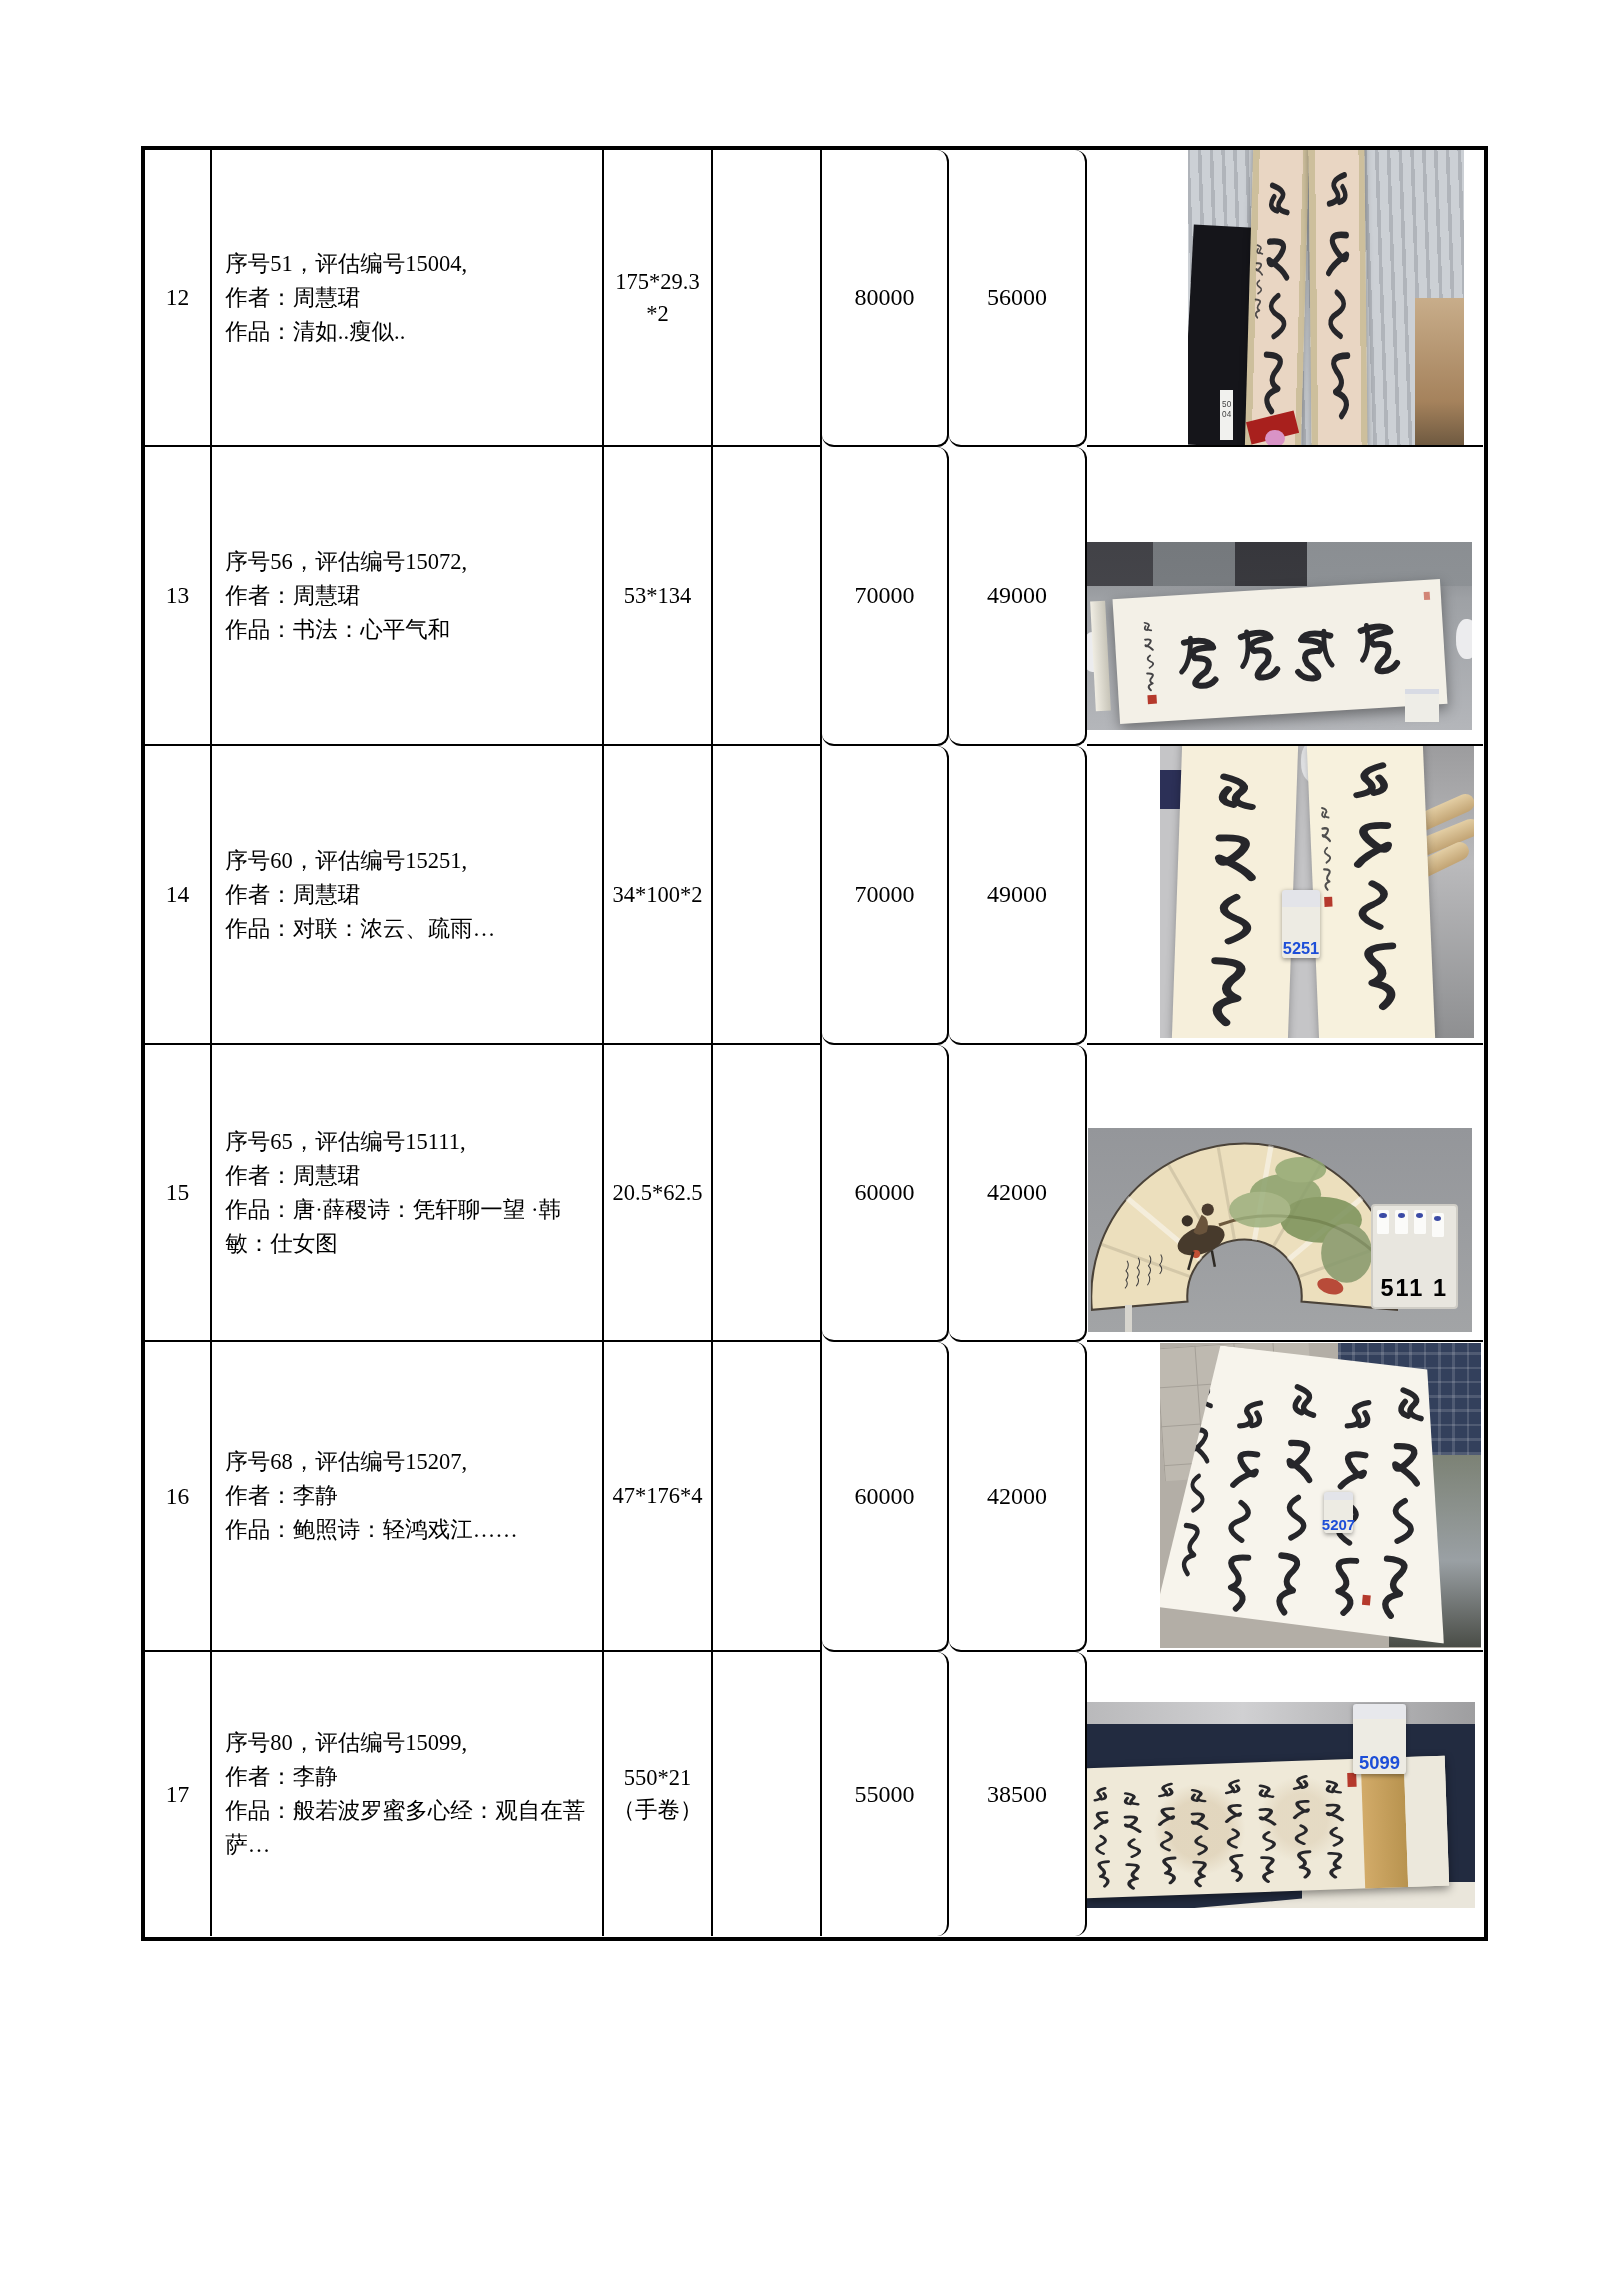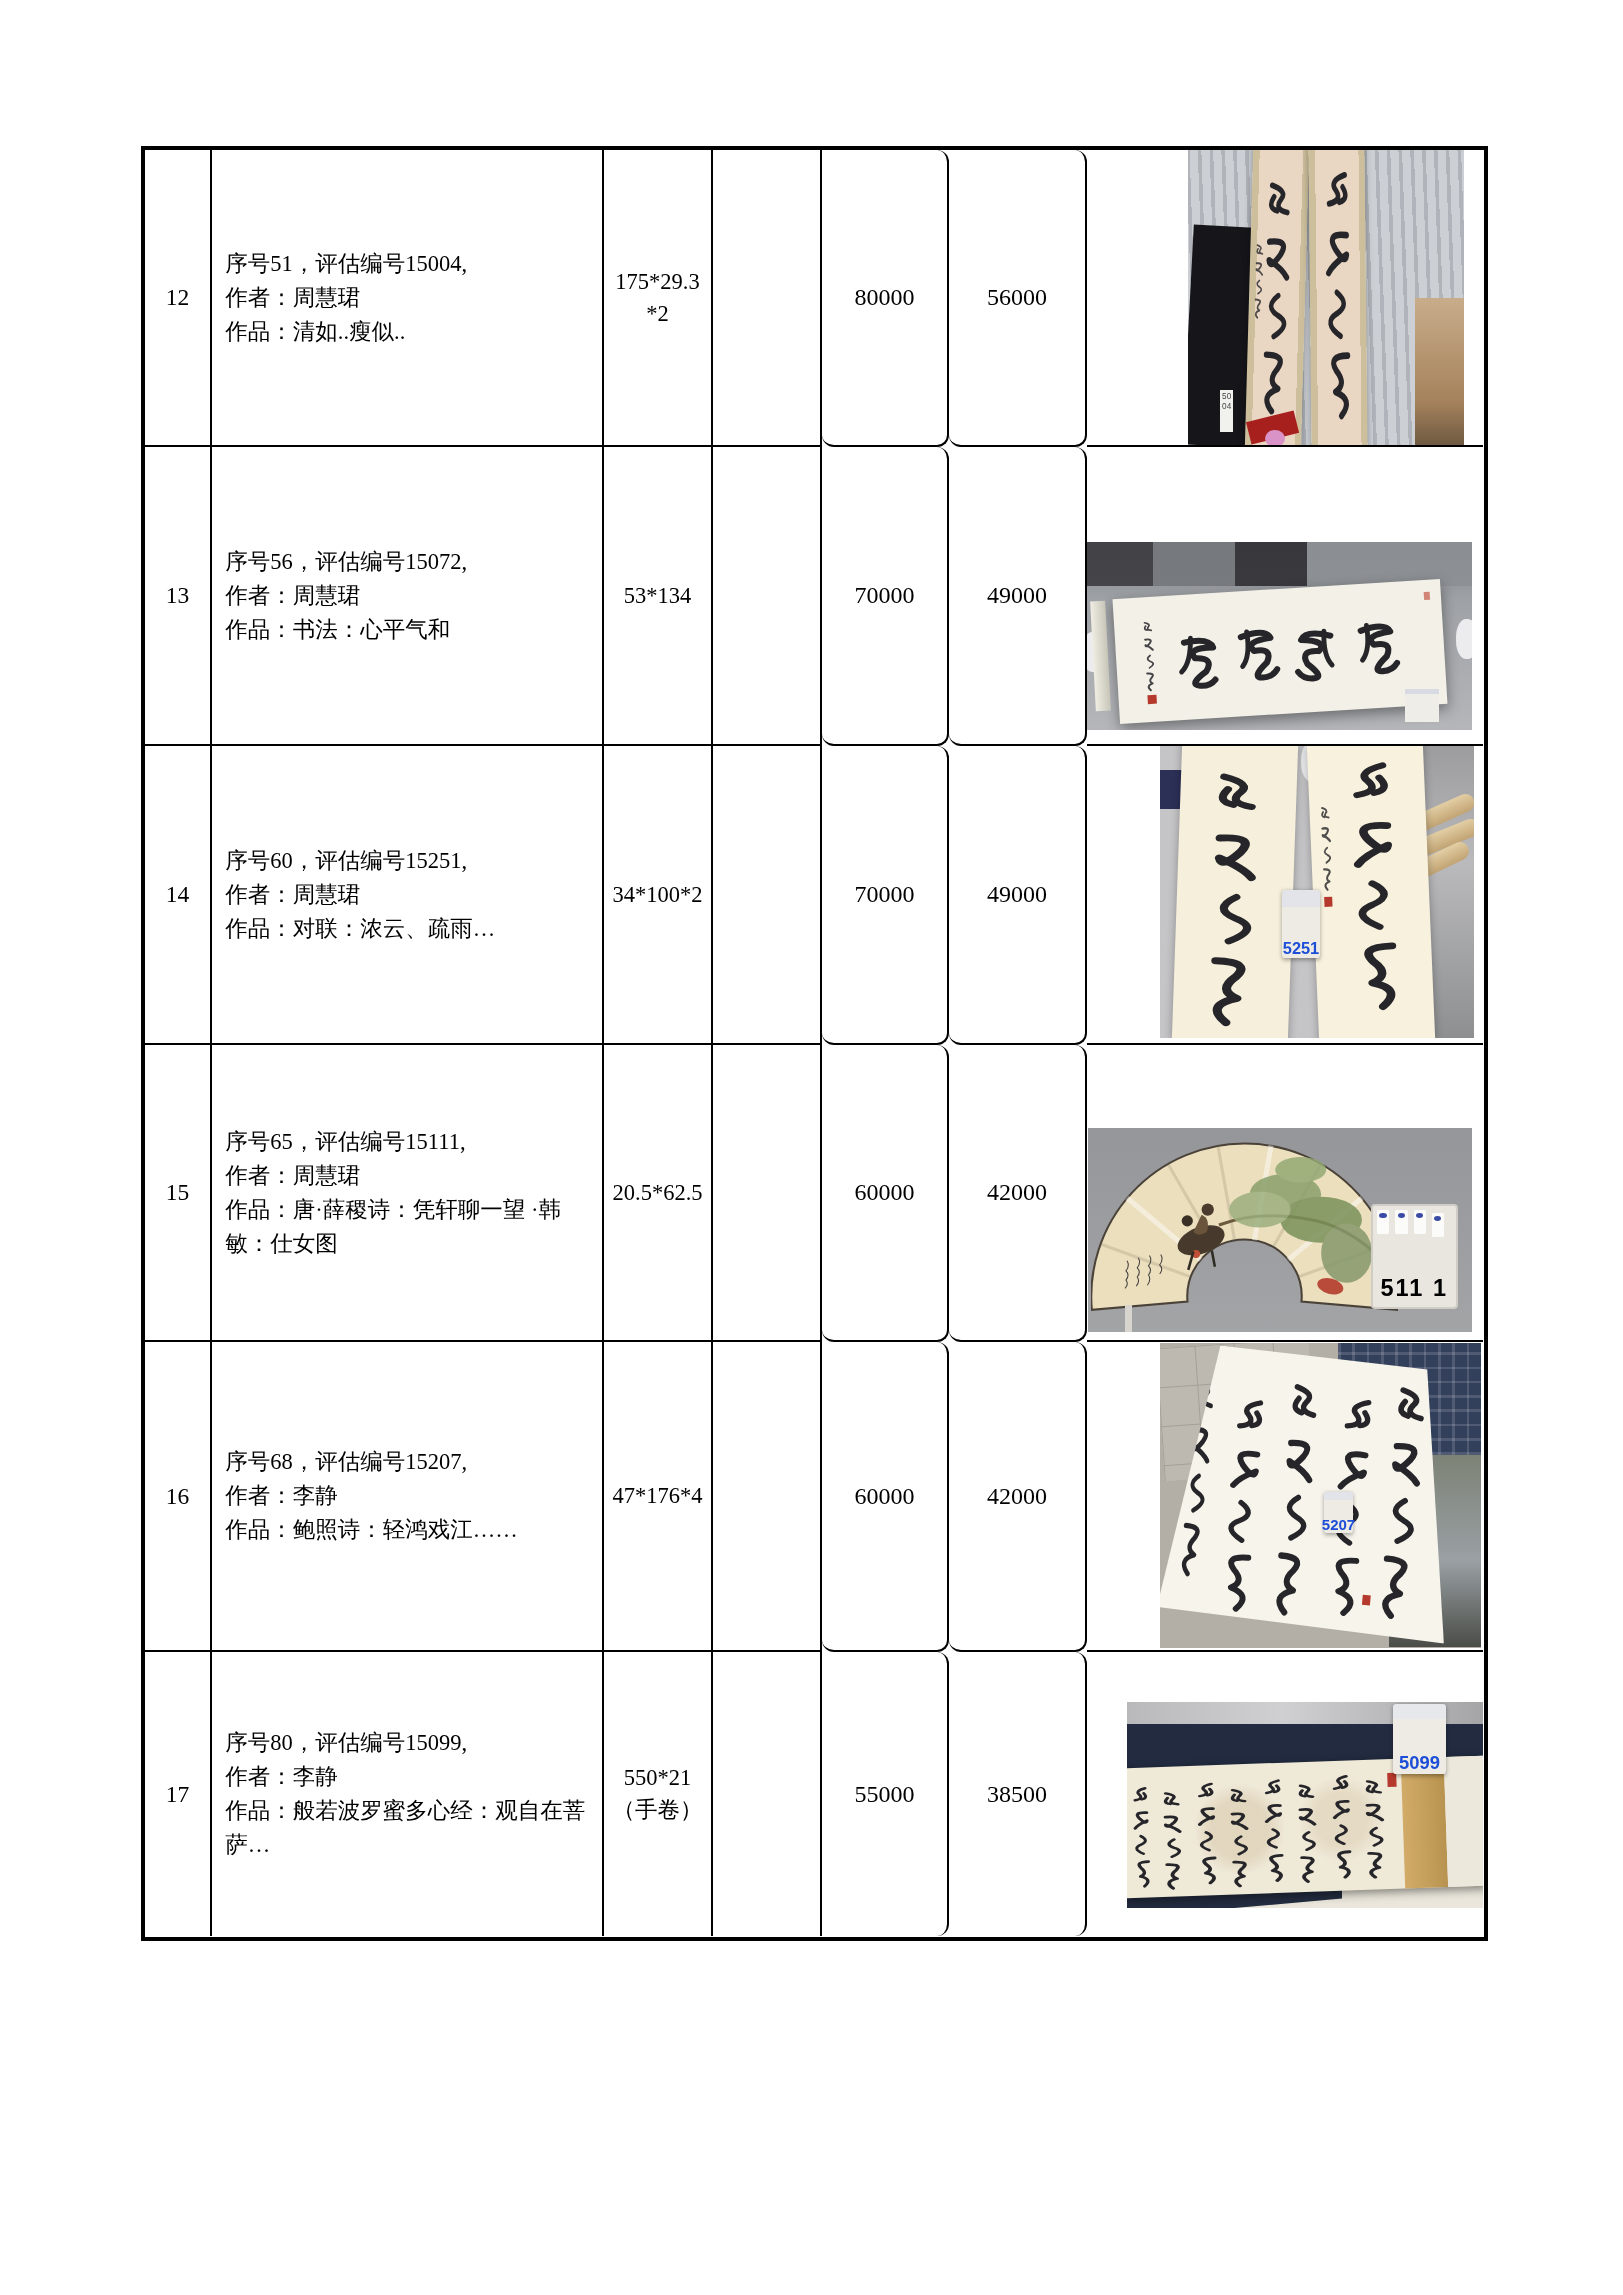--- a/index.html
+++ b/index.html
@@ -34,21 +34,21 @@
   .p12-dark{left:0;top:77px;width:100px;height:220px;background:#15151a;transform:rotate(3deg);}
   .p12-shelf{right:0;top:148px;width:49px;height:148px;
              background:linear-gradient(180deg,#c8ad8a,#a5825c 70%,#6e5940);}
   .p12-scroll{top:-4.1px;height:305px;width:56px;
               background:linear-gradient(90deg,#cdbf9c 0 6.6px,#e9d6c3 6.6px 50px,#cdbf9c 50px);
               box-shadow:0 0 7.2px rgba(0,0,0,.35);}
   .p12-s1{left:61px;transform:rotate(1.6deg);}
   .p12-s2{left:122px;transform:rotate(-.6deg);}
   .p12-tag{left:32px;top:240px;width:13.3px;height:40px;background:#f1f1ee;
            font:8.2px "Liberation Sans",sans-serif;color:#444;word-break:break-all;
-           line-height:9.7px;text-align:center;padding-top:2px;}
+           line-height:9.7px;text-align:center;padding-top:10px;}
   .p12-red{left:60px;top:266px;width:49px;height:22.5px;background:#a8201d;transform:rotate(-14deg);}
   .p12-ribbon{left:77px;top:280px;width:20.4px;height:17.4px;background:#d993c6;border-radius:50%;}
 
   
   .p13{left:0;top:95px;width:385px;height:188px;
        background:linear-gradient(180deg,#7c7f83 0,#9ea1a5 30%,#b4b6ba 100%);}
   .p13-clutter{left:0;top:0;width:100%;height:44px;opacity:.9;
        background:linear-gradient(90deg,#3b3b40 0 66px,#74787c 66px 148px,#2f2f34 148px 220px,#8c9094 220px 100%);}
   .p13-paper{left:29px;top:47px;width:328px;height:125px;background:#f3f0e7;
              transform:rotate(-3.5deg);box-shadow:0 5.1px 13.3px rgba(0,0,0,.4);}
@@ -107,21 +107,21 @@
                      repeating-linear-gradient(90deg,rgba(255,255,255,.14) 0 2.6px,transparent 2.6px 14.3px);}
   .p16-stuff{right:0;top:112px;width:92px;height:192px;
      background:linear-gradient(180deg,#7c8275,#9aa0a4 55%,#4a4d47);}
   .p16-paper{left:7.2px;top:11.2px;width:289px;height:289px;background:#f7f4ec;
              transform:rotate(5deg);clip-path:polygon(14% 0,86% 2%,100% 96%,0 92%);
              box-shadow:0 4.1px 11.2px rgba(0,0,0,.4);}
   .p16-seal{width:8.2px;height:10.2px;background:#b5392c;}
   .tag16{left:164px;top:149px;width:29px;height:33px;font-size:15px;border-top:8.2px solid #e3e4e9;}
 
   
-  .p17{left:0;top:50px;width:388px;height:206px;background:#eae6db;margin-left:40px;}
+  .p17{left:0;top:50px;width:388px;height:206px;background:#eae6db;}
   .p17-top{left:0;top:0;width:100%;height:22.5px;
            background:linear-gradient(90deg,#b9b9bb,#d0d0d2 40%,#9e9ea0);}
   .p17-navy{left:0;top:21.5px;width:100%;height:158px;background:#222b40;}
   .p17-navy2{left:0;top:169px;width:215px;height:37px;background:#232c40;transform:skewY(-5deg);}
   .p17-scroll{left:-4.1px;top:60px;width:364px;height:130px;background:#efe9d8;
       transform:rotate(-2deg);box-shadow:0 3.1px 9.2px rgba(0,0,0,.45);
       background-image:radial-gradient(circle at 32% 50%,rgba(193,166,124,.28) 0 29px,transparent 46px),
                        radial-gradient(circle at 60% 45%,rgba(193,166,124,.22) 0 25.6px,transparent 43px);}
   .p17-gold{left:280px;top:0;width:43px;height:100%;
             background:linear-gradient(90deg,#d2ab69,#b8934f);}

